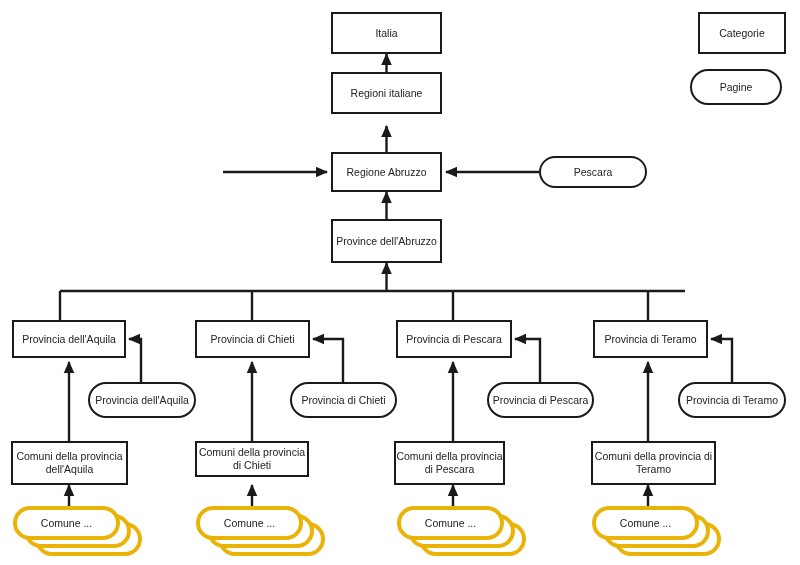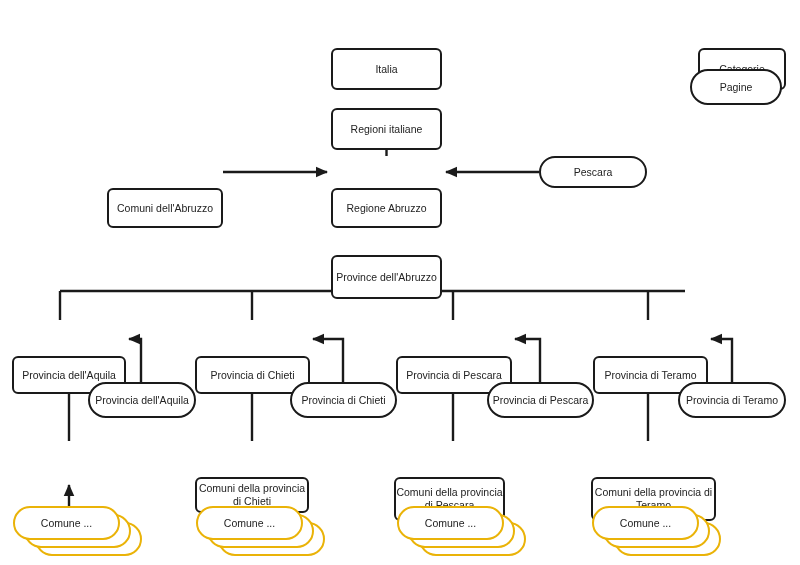--- a/index.html
+++ b/index.html
@@ -34,32 +34,31 @@
     color: #222222;
     font-size: 10.5px;
     line-height: 13px;
     letter-spacing: 0px;
     z-index: 3;
   }
   .node.page {
     border-radius: 999px;
   }
   .node.cat {
-    border-radius: 6px;
-    margin-top: 36px;
+    border-radius: 0;
   }
   .stack {
     position: absolute;
     z-index: 3;
   }
   .stack .sheet {
     position: absolute;
     box-sizing: border-box;
     background: #ffffff;
-    border: 2px solid #eab308;
+    border: 4px solid #eab308;
     border-radius: 999px;
     display: flex;
     align-items: center;
     justify-content: center;
     color: #222222;
     font-size: 10.5px;
     line-height: 13px;
   }
   .legend-label {
     font-size: 10.5px;
@@ -120,23 +119,20 @@
   </div>
 
   <div class="node cat" style="left:331px; top:12px; width:111px; height:42px;">
     <span>Italia</span>
   </div>
 
   <div class="node cat" style="left:331px; top:72px; width:111px; height:42px;">
     <span>Regioni italiane</span>
   </div>
 
-  <div class="node cat" style="left:107px; top:152px; width:116px; height:40px;">
-    <span>Comuni dell'Abruzzo</span>
-  </div>
   <div class="node cat" style="left:331px; top:152px; width:111px; height:40px;">
     <span>Regione Abruzzo</span>
   </div>
   <div class="node page" style="left:539px; top:156px; width:108px; height:32px;">
     <span>Pescara</span>
   </div>
 
   <div class="node cat" style="left:331px; top:219px; width:111px; height:44px;">
     <span>Province dell'Abruzzo</span>
   </div>
@@ -160,20 +156,23 @@
   <div class="node page" style="left:290px; top:382px; width:107px; height:36px;">
     <span>Provincia di Chieti</span>
   </div>
   <div class="node page" style="left:487px; top:382px; width:107px; height:36px;">
     <span>Provincia di Pescara</span>
   </div>
   <div class="node page" style="left:678px; top:382px; width:108px; height:36px;">
     <span>Provincia di Teramo</span>
   </div>
 
+  <div class="node cat" style="left:11px; top:441px; width:117px; height:44px;">
+    <span>Comuni della provincia dell'Aquila</span>
+  </div>
   <div class="node cat" style="left:195px; top:441px; width:114px; height:36px;">
     <span>Comuni della provincia di Chieti</span>
   </div>
   <div class="node cat" style="left:394px; top:441px; width:111px; height:44px;justify-content:flex-end;">
     <span>Comuni della provincia di Pescara</span>
   </div>
   <div class="node cat" style="left:591px; top:441px; width:125px; height:44px;">
     <span>Comuni della provincia di Teramo</span>
   </div>
 

